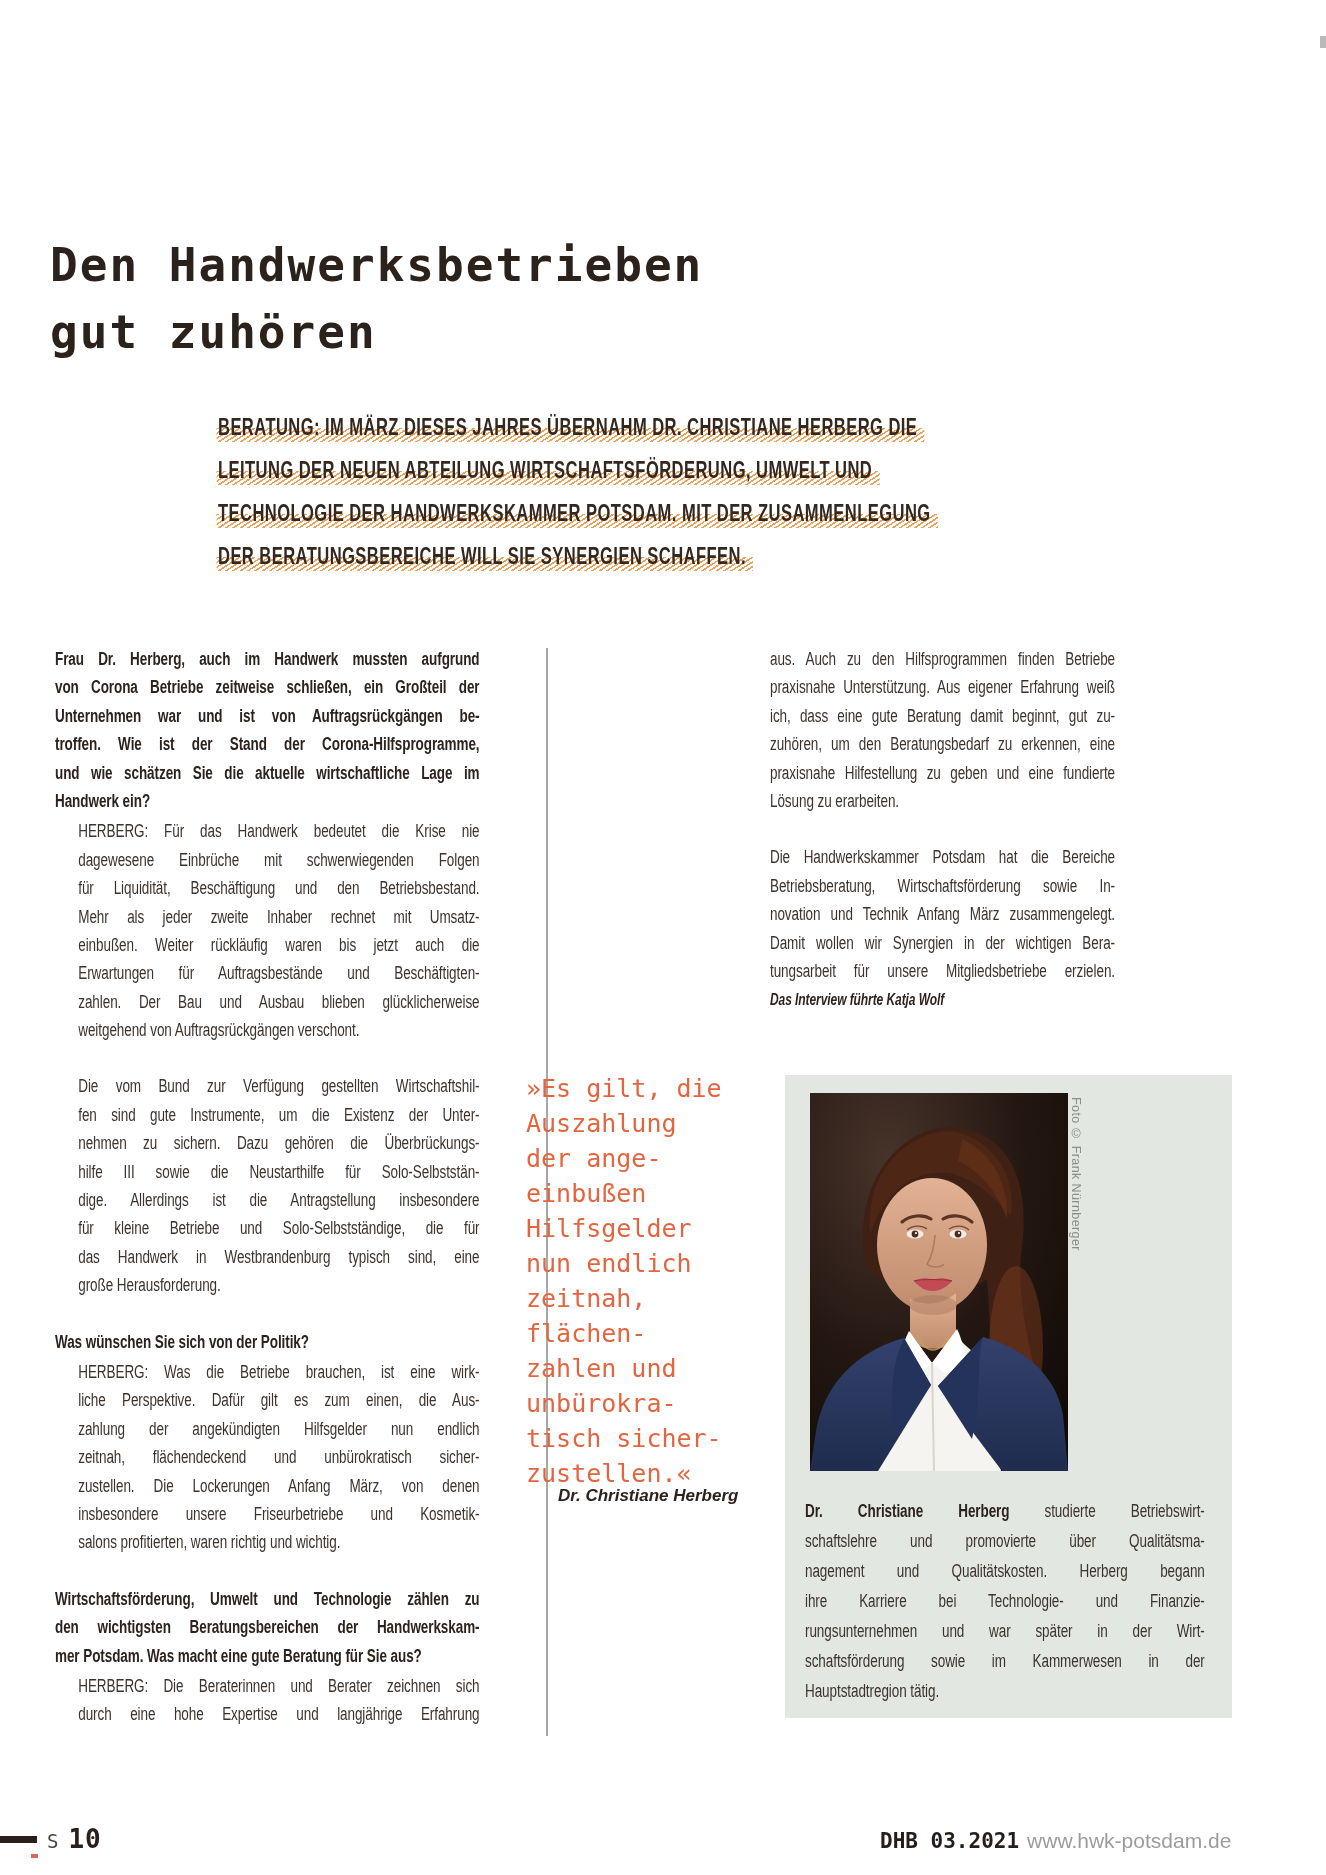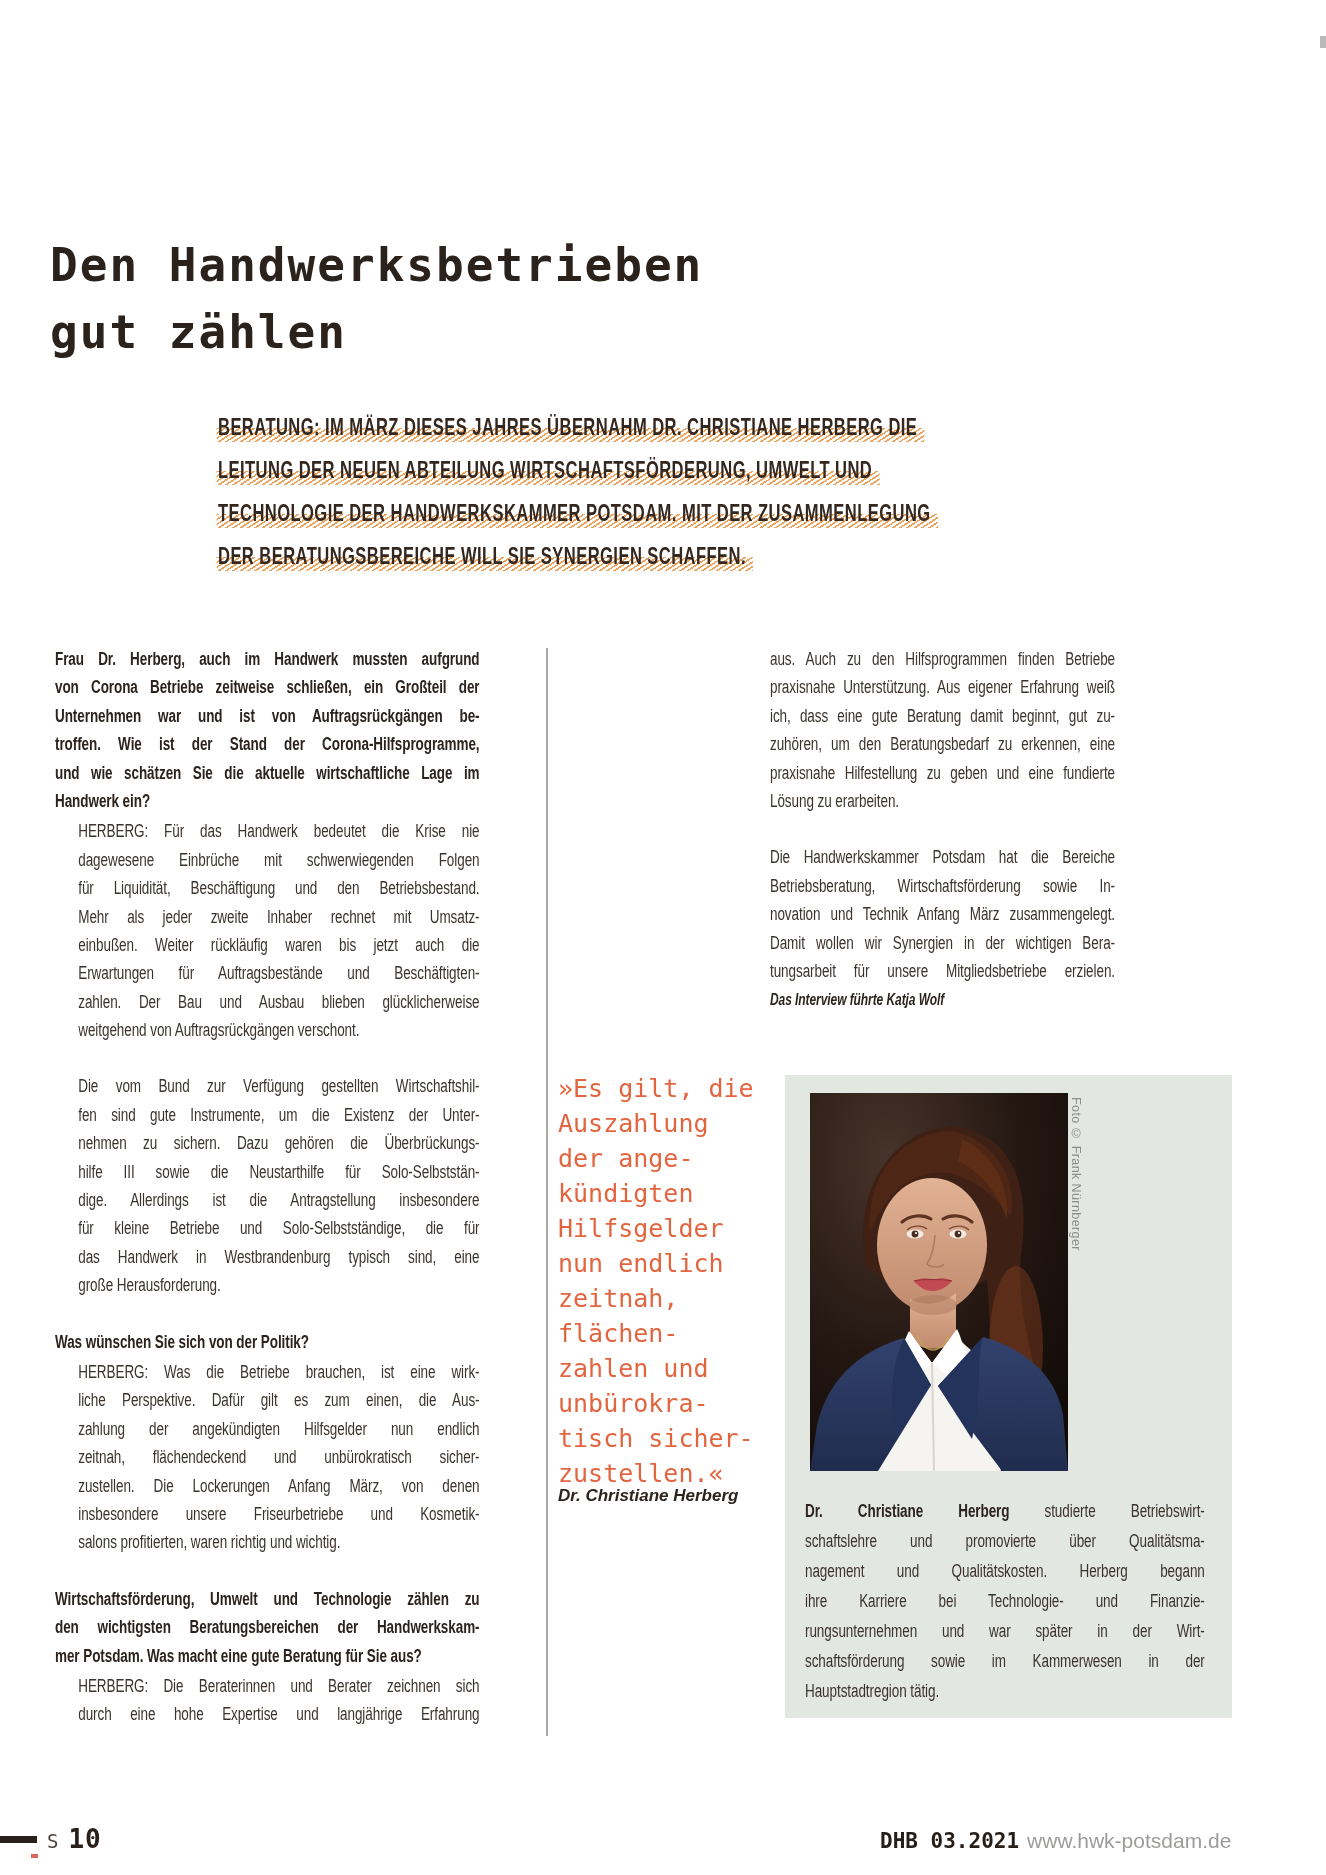--- a/index.html
+++ b/index.html
@@ -33,21 +33,21 @@
   .line.nl{text-align:left;}
   .line.nl::after{content:none;}
   .b-question .line{font-weight:700;color:#2c231e;}
   .b-answer{padding-left:31px;}
   .b-credit .line{font-style:italic;font-weight:700;font-size:16px;line-height:22px;height:22px;color:#2c231e;text-align:left;}
   .b-credit .line::after{content:none;}
 
   .vrule{position:absolute;left:546px;top:648px;width:2px;height:1088px;background:#a8a8a6;}
 
   
-  .quote{position:absolute;left:558px;top:1071px;}
+  .quote{position:absolute;left:526px;top:1071px;}
   .qline{font-family:"DejaVu Sans Mono",monospace;font-size:25px;line-height:35px;
          color:#e3653f;white-space:nowrap;}
   .quoteattr{position:absolute;left:558px;top:1486px;font-style:italic;font-weight:700;
          font-size:17px;color:#2c231e;}
 
   
   .graybox{position:absolute;left:785px;top:1075px;width:447px;height:643px;background:#e3e7e2;}
   .photo{position:absolute;left:25px;top:18px;width:258px;height:378px;display:block;}
   .photocredit{position:absolute;left:284px;top:22px;writing-mode:vertical-rl;
          font-size:12.5px;letter-spacing:0.4px;color:#8d8d8b;}
@@ -69,21 +69,21 @@
 </style>
 </head>
 <body>
 
 <div class="page">
 
   <div class="edge-tick"></div>
 
   <h1 class="title">
     <span>Den Handwerksbetrieben</span>
-    <span>gut zählen</span>
+    <span>gut zuhören</span>
   </h1>
 
   <div class="lead">
       <div class="leadline">BERATUNG: IM MÄRZ DIESES JAHRES ÜBERNAHM DR. CHRISTIANE HERBERG DIE</div>
       <div class="leadline">LEITUNG DER NEUEN ABTEILUNG WIRTSCHAFTSFÖRDERUNG, UMWELT UND</div>
       <div class="leadline">TECHNOLOGIE DER HANDWERKSKAMMER POTSDAM. MIT DER ZUSAMMENLEGUNG</div>
       <div class="leadline">DER BERATUNGSBEREICHE WILL SIE SYNERGIEN SCHAFFEN.</div>
     </div>
 
   <div class="col left">
@@ -137,21 +137,21 @@
         <div class="line">durch eine hohe Expertise und langjährige Erfahrung</div>
       </div>
     </div>
 
   <div class="vrule"></div>
 
   <div class="quote">
       <div class="qline">»Es gilt, die</div>
       <div class="qline">Auszahlung</div>
       <div class="qline">der ange-</div>
-      <div class="qline">kündigten</div>
+      <div class="qline">einbußen</div>
       <div class="qline">Hilfsgelder</div>
       <div class="qline">nun endlich</div>
       <div class="qline">zeitnah,</div>
       <div class="qline">flächen-</div>
       <div class="qline">zahlen und</div>
       <div class="qline">unbürokra-</div>
       <div class="qline">tisch sicher-</div>
       <div class="qline">zustellen.«</div>
     </div>
   <div class="quoteattr">Dr. Christiane Herberg</div>

